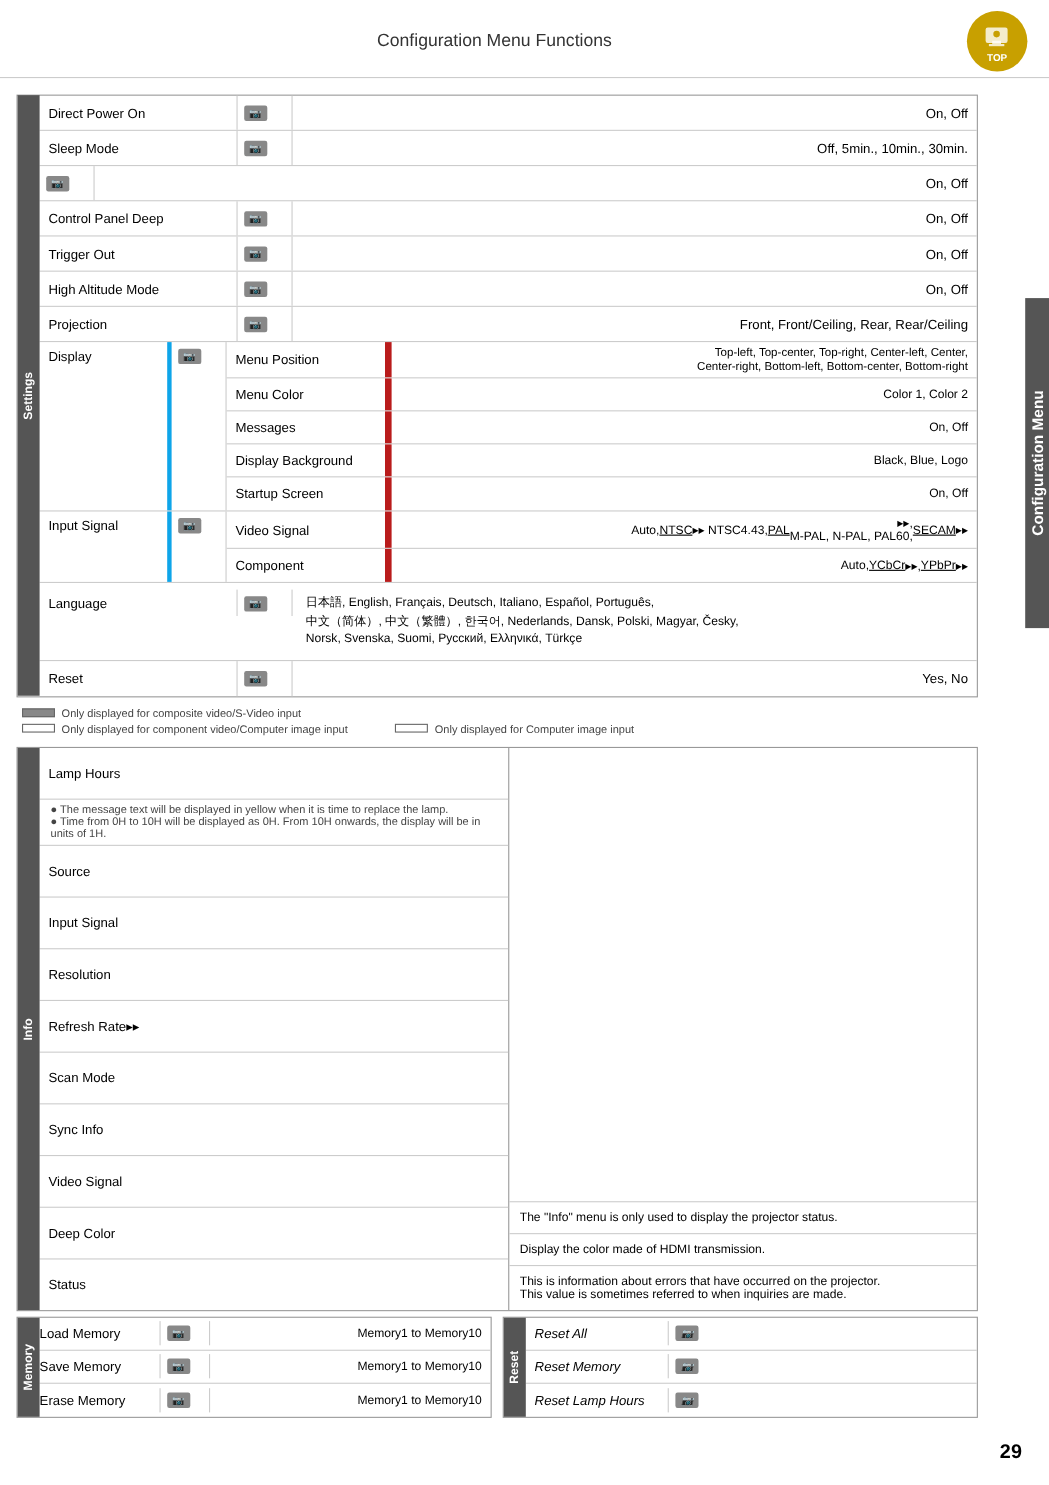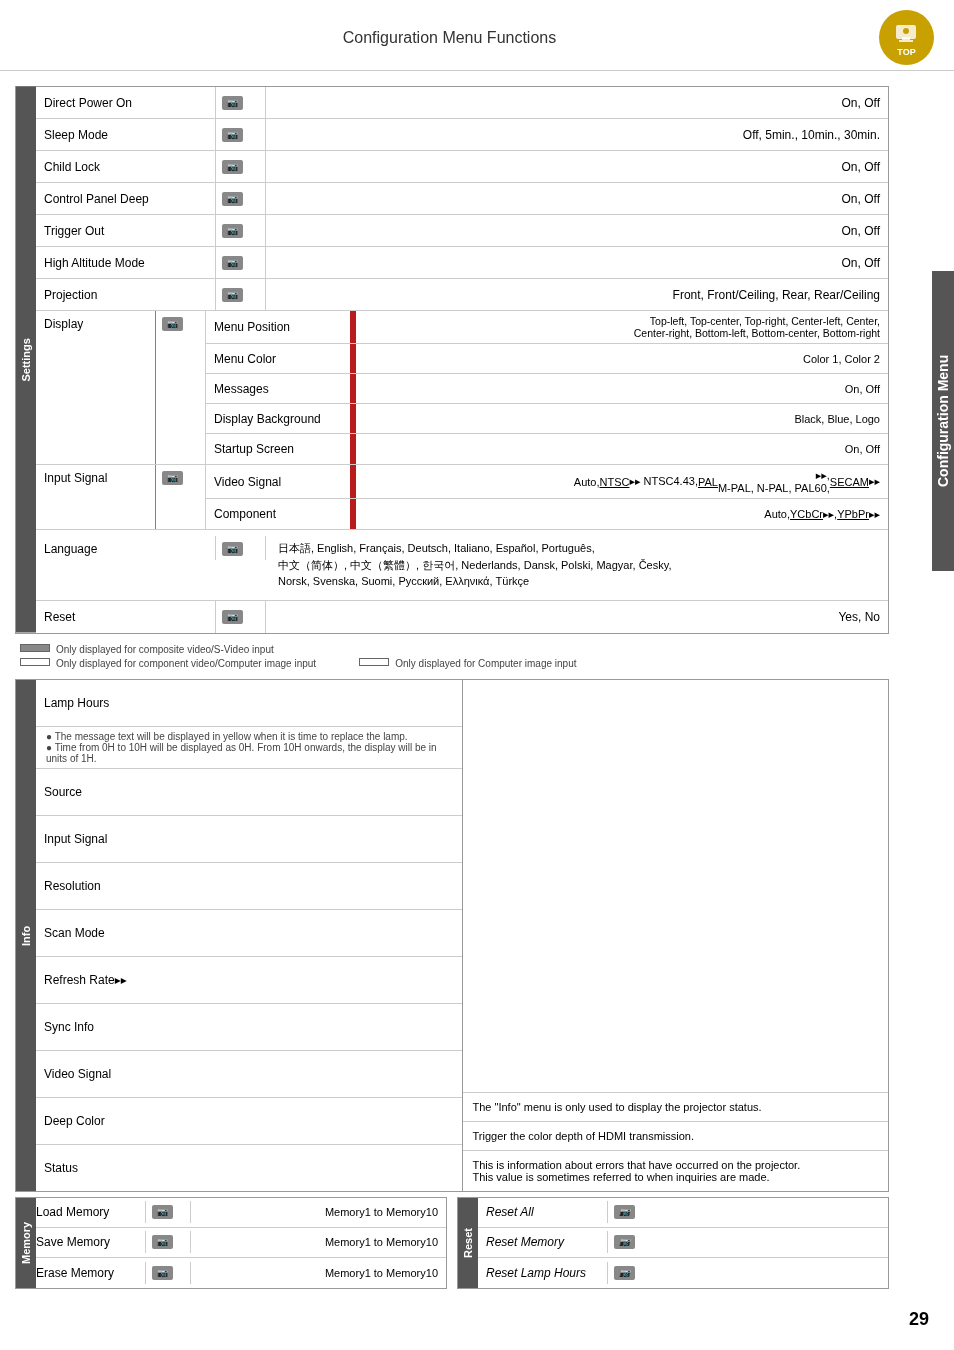--- a/index.html
+++ b/index.html
@@ -301,21 +301,21 @@
     .display-row {
       display: flex;
       align-items: stretch;
     }
 
     .display-left {
       display: flex;
       align-items: flex-start;
       padding: 6px 8px;
       min-width: 120px;
-      border-right: 1px solid #0ea5e9;
+      border-right: 4px solid #0ea5e9;
       font-size: 12px;
     }
 
     .display-icon-cell {
       display: flex;
       align-items: flex-start;
       padding: 6px 6px;
       border-right: 1px solid #ccc;
       min-width: 50px;
     }
@@ -362,21 +362,20 @@
 
         <div class="row">
           <div class="cell-label">Sleep Mode</div>
           <div class="cell-icon">
             <span class="cam-icon">📷</span>
           </div>
           <div class="cell-value">Off, 5min., 10min., 30min.</div>
         </div>
 
         <div class="row">
-          <div class="cell-label">Child Lock</div>
           <div class="cell-icon">
             <span class="cam-icon">📷</span>
           </div>
           <div class="cell-value">On, Off</div>
         </div>
 
         <div class="row">
           <div class="cell-label">Control Panel Deep</div>
           <div class="cell-icon">
             <span class="cam-icon">📷</span>
@@ -506,24 +505,24 @@
         <div class="info-row">
           <span>Source</span>
         </div>
         <div class="info-row">
           <span>Input Signal</span>
         </div>
         <div class="info-row">
           <span>Resolution</span>
         </div>
         <div class="info-row">
+          <span>Refresh Rate▸▸</span>
+        </div>
+        <div class="info-row">
           <span>Scan Mode</span>
-        </div>
-        <div class="info-row">
-          <span>Refresh Rate▸▸</span>
         </div>
         <div class="info-row">
           <span>Sync Info</span>
         </div>
         <div class="info-row">
           <span>Video Signal</span>
         </div>
         <div class="info-row">
           <span>Deep Color</span>
         </div>
@@ -532,21 +531,21 @@
         </div>
       </div>
 
       <div style="flex:1; display:flex; flex-direction:column;">
 
         <div style="flex: 7; border-bottom: 1px solid #ccc;"></div>
         <div class="info-desc-row">
           The "Info" menu is only used to display the projector status.
         </div>
         <div class="info-desc-row">
-          Trigger the color depth of HDMI transmission.
+          Display the color made of HDMI transmission.
         </div>
         <div class="info-desc-row" style="border-bottom:none;">
           This is information about errors that have occurred on the projector.<br>
           This value is sometimes referred to when inquiries are made.
         </div>
       </div>
     </div>
 
     <div class="bottom-sections">
 

